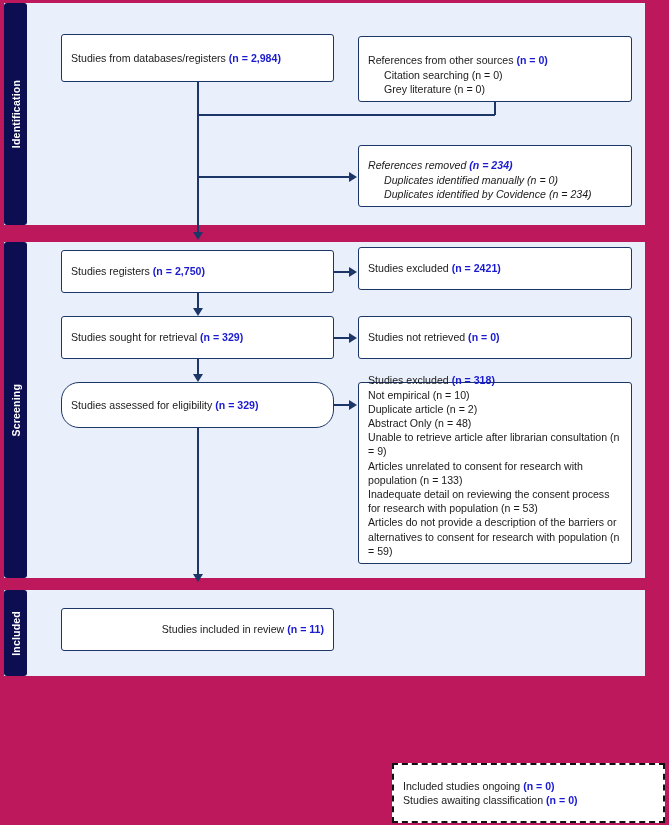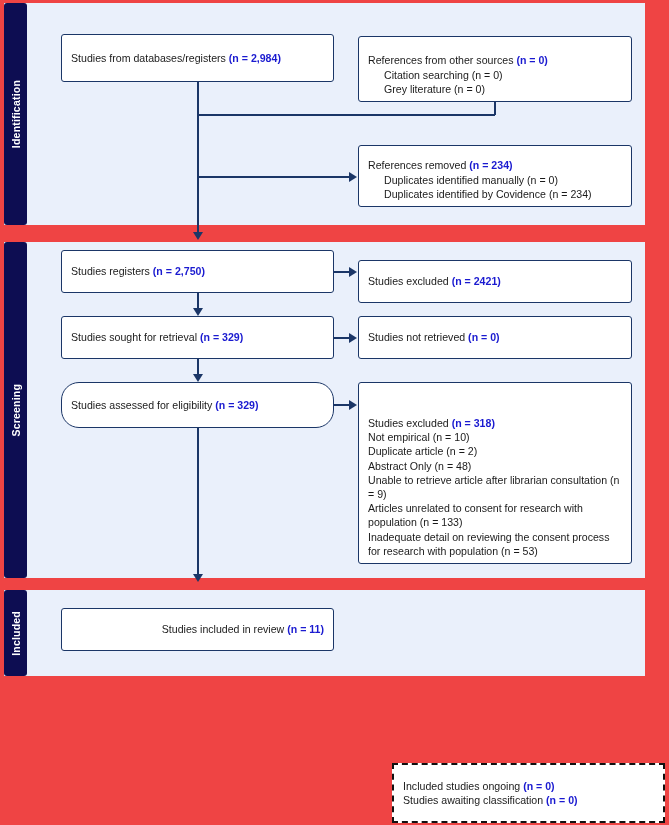--- a/index.html
+++ b/index.html
@@ -7,21 +7,21 @@
     padding: 0;
     background: #ffffff;
   }
   body {
     font-family: "Liberation Sans", sans-serif;
   }
   #page {
     position: relative;
     width: 669px;
     height: 825px;
-    background: #ef4444;
+    background: #be185d;
     overflow: hidden;
   }
 
   
   .band {
     position: absolute;
     background: #eaf0fb;
   }
   .band-tab {
     position: absolute;
@@ -114,21 +114,21 @@
   </div>
 
   <div class="box list-top" style="left:358px; top:36px; width:274px; height:66px;">
     <div class="line">
       <span>References from other sources </span><span class="nval">(n = 0)</span>
     </div>
     <div class="line sub">Citation searching (n = 0)</div>
     <div class="line sub">Grey literature (n = 0)</div>
   </div>
 
-  <div class="box list-top" style="left:358px; top:145px; width:274px; height:62px;">
+  <div class="box list-top" style="left:358px; top:145px; width:274px; height:62px;font-style:italic;">
     <div class="line">
       <span>References removed </span><span class="nval">(n = 234)</span>
     </div>
     <div class="line sub">Duplicates identified manually (n = 0)</div>
     <div class="line sub">Duplicates identified by Covidence (n = 234)</div>
   </div>
 
   <div class="vline" style="left:197px; top:82px; height:152px;"></div>
   <div class="arrow-down" style="left:193px; top:232px;"></div>
 
@@ -141,21 +141,21 @@
   <div class="band" style="left:4px; top:242px; width:641px; height:336px;"></div>
   <div class="band-tab" style="left:4px; top:242px; width:23px; height:336px;">
     <span>Screening</span>
   </div>
 
   <div class="box" style="left:61px; top:250px; width:273px; height:43px;">
     <div class="line">
       <span>Studies registers </span><span class="nval">(n = 2,750)</span>
     </div>
   </div>
-  <div class="box" style="left:358px; top:260px; width:274px; height:43px;">
+  <div class="box" style="left:358px; top:247px; width:274px; height:43px;">
     <div class="line">
       <span>Studies excluded </span><span class="nval">(n = 2421)</span>
     </div>
   </div>
   <div class="hline" style="left:334px; top:271px; width:15px;"></div>
   <div class="arrow-right" style="left:349px; top:267px;"></div>
 
   <div class="vline" style="left:197px; top:293px; height:16px;"></div>
   <div class="arrow-down" style="left:193px; top:308px;"></div>
   <div class="box" style="left:61px; top:316px; width:273px; height:43px;">
@@ -184,20 +184,21 @@
   <div class="box list-top" style="left:358px; top:382px; width:274px; height:182px;">
     <div class="line">
       <span>Studies excluded </span><span class="nval">(n = 318)</span>
     </div>
     <div class="line wrap">Not empirical (n = 10)</div>
     <div class="line wrap">Duplicate article (n = 2)</div>
     <div class="line wrap">Abstract Only (n = 48)</div>
     <div class="line wrap">Unable to retrieve article after librarian consultation (n = 9)</div>
     <div class="line wrap">Articles unrelated to consent for research with population (n = 133)</div>
     <div class="line wrap">Inadequate detail on reviewing the consent process for research with population (n = 53)</div>
+    <div class="line wrap">Articles do not provide a description of the barriers or alternatives to consent for research with population (n = 59)</div>
   </div>
 
   <div class="vline" style="left:197px; top:428px; height:148px;"></div>
   <div class="arrow-down" style="left:193px; top:574px;"></div>
 
   <div class="band" style="left:4px; top:590px; width:641px; height:86px;"></div>
   <div class="band-tab" style="left:4px; top:590px; width:23px; height:86px;">
     <span>Included</span>
   </div>
 

